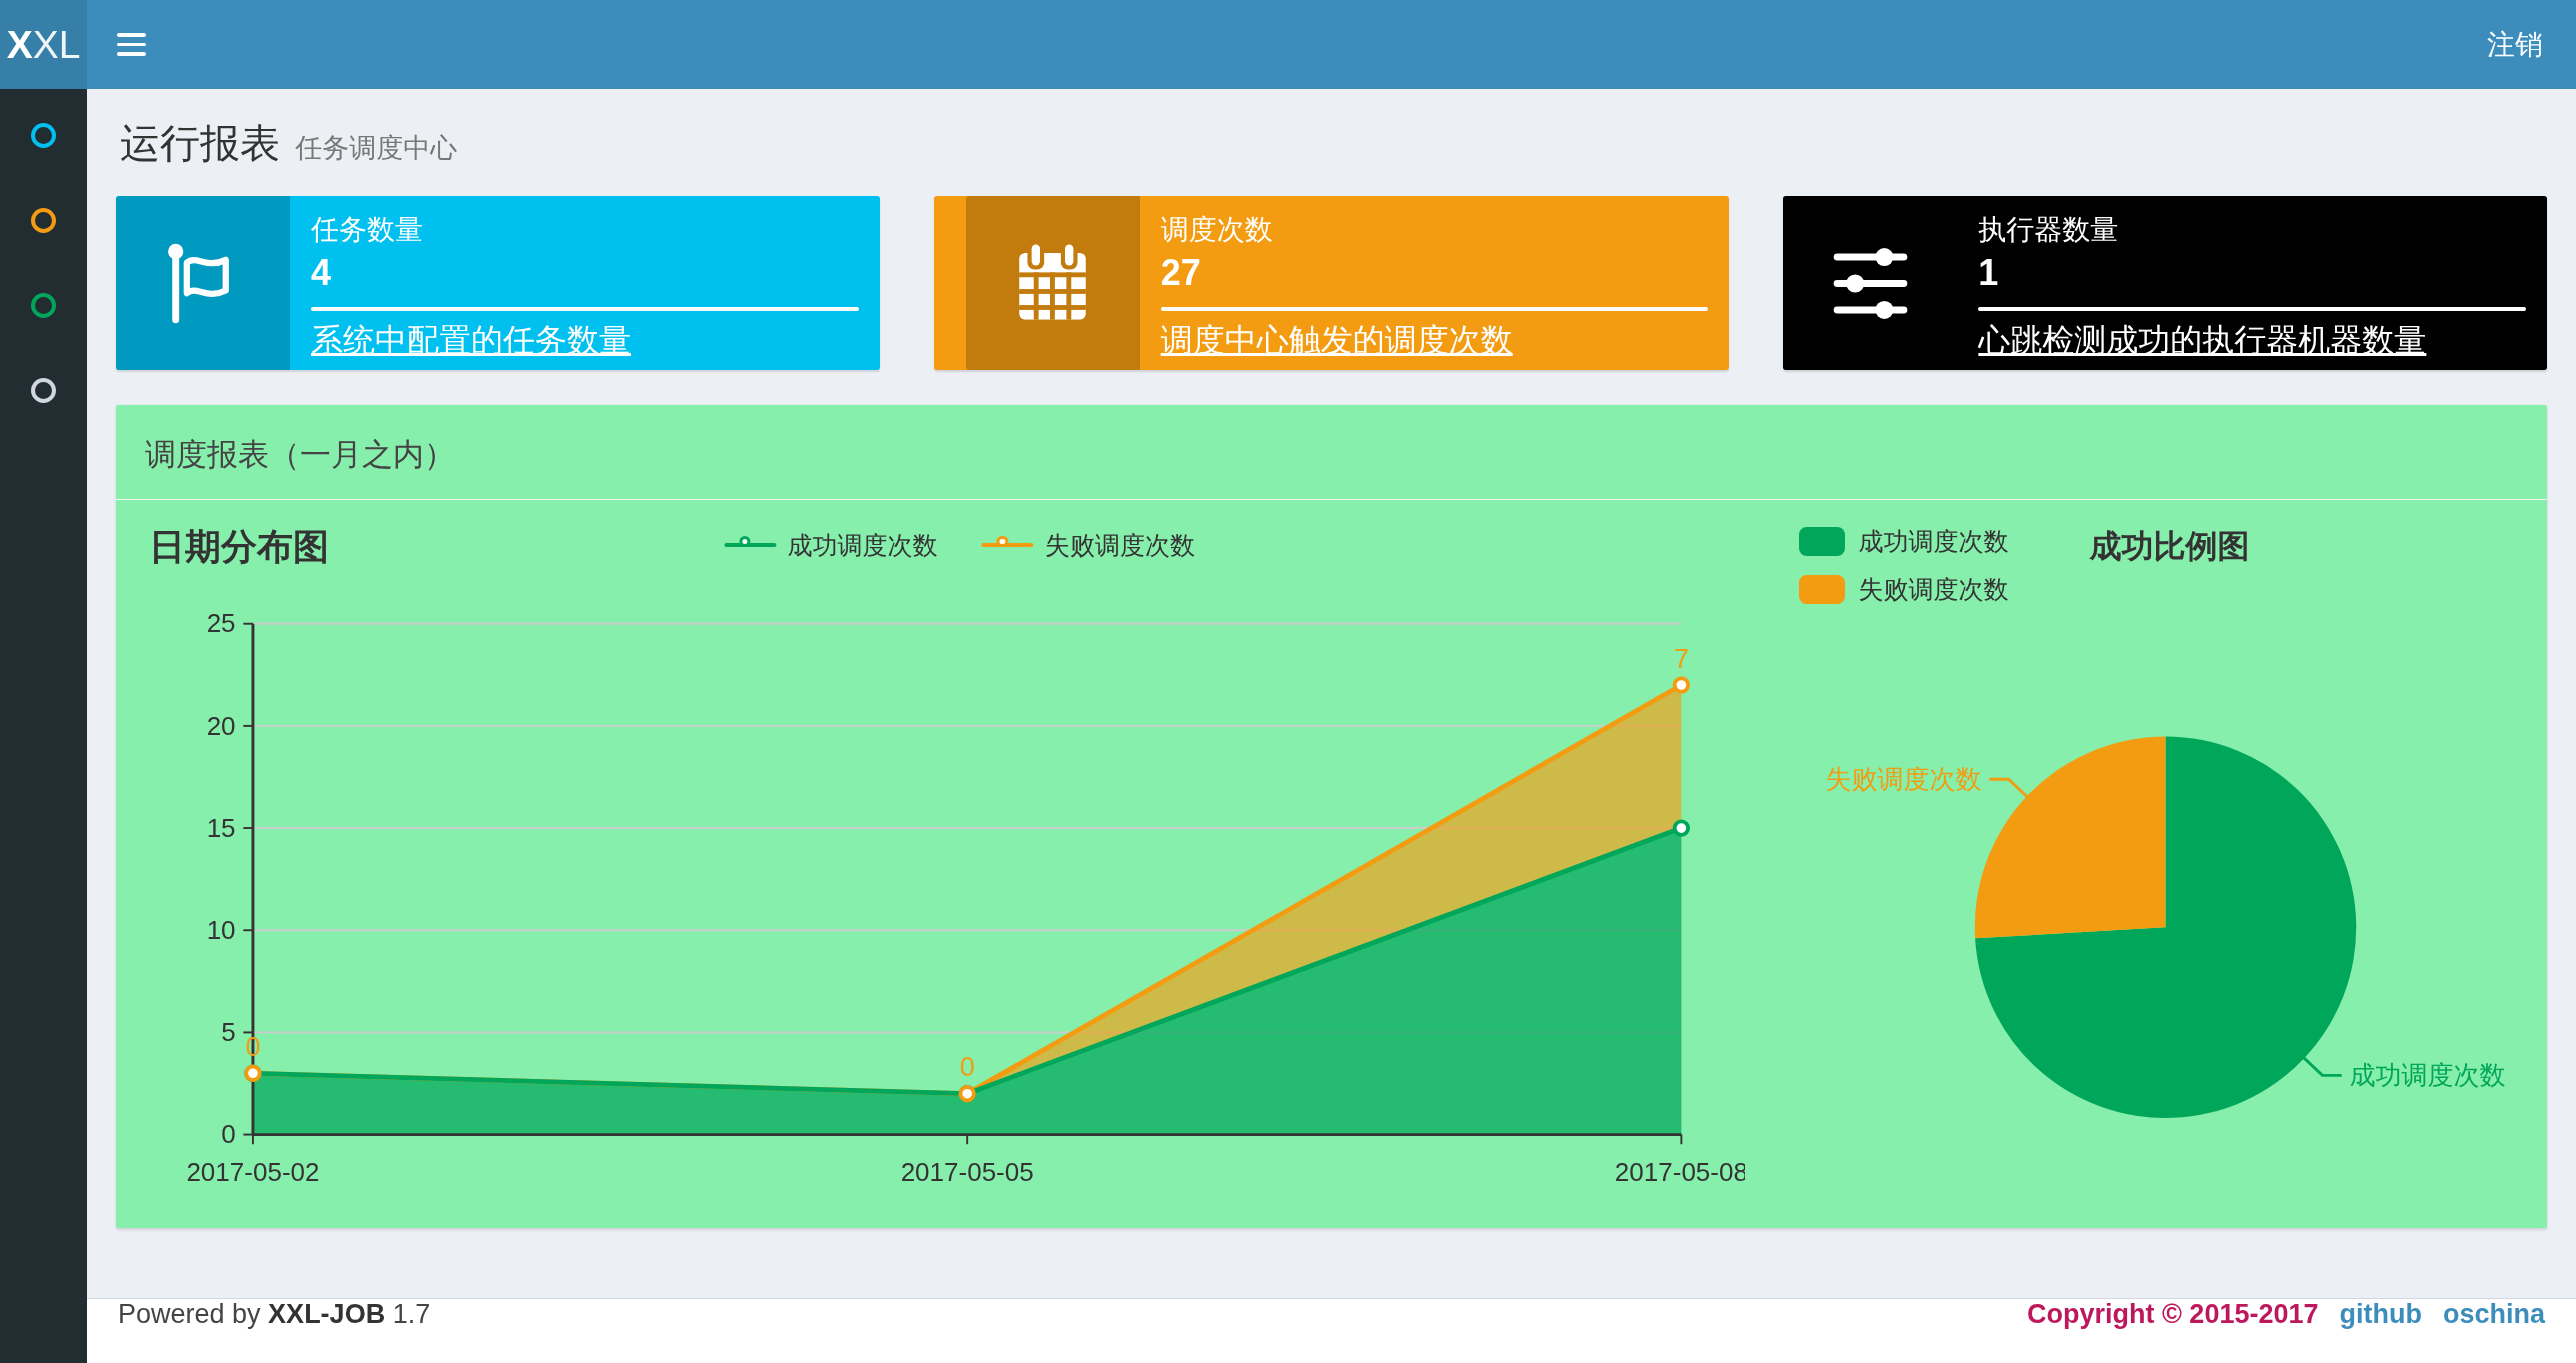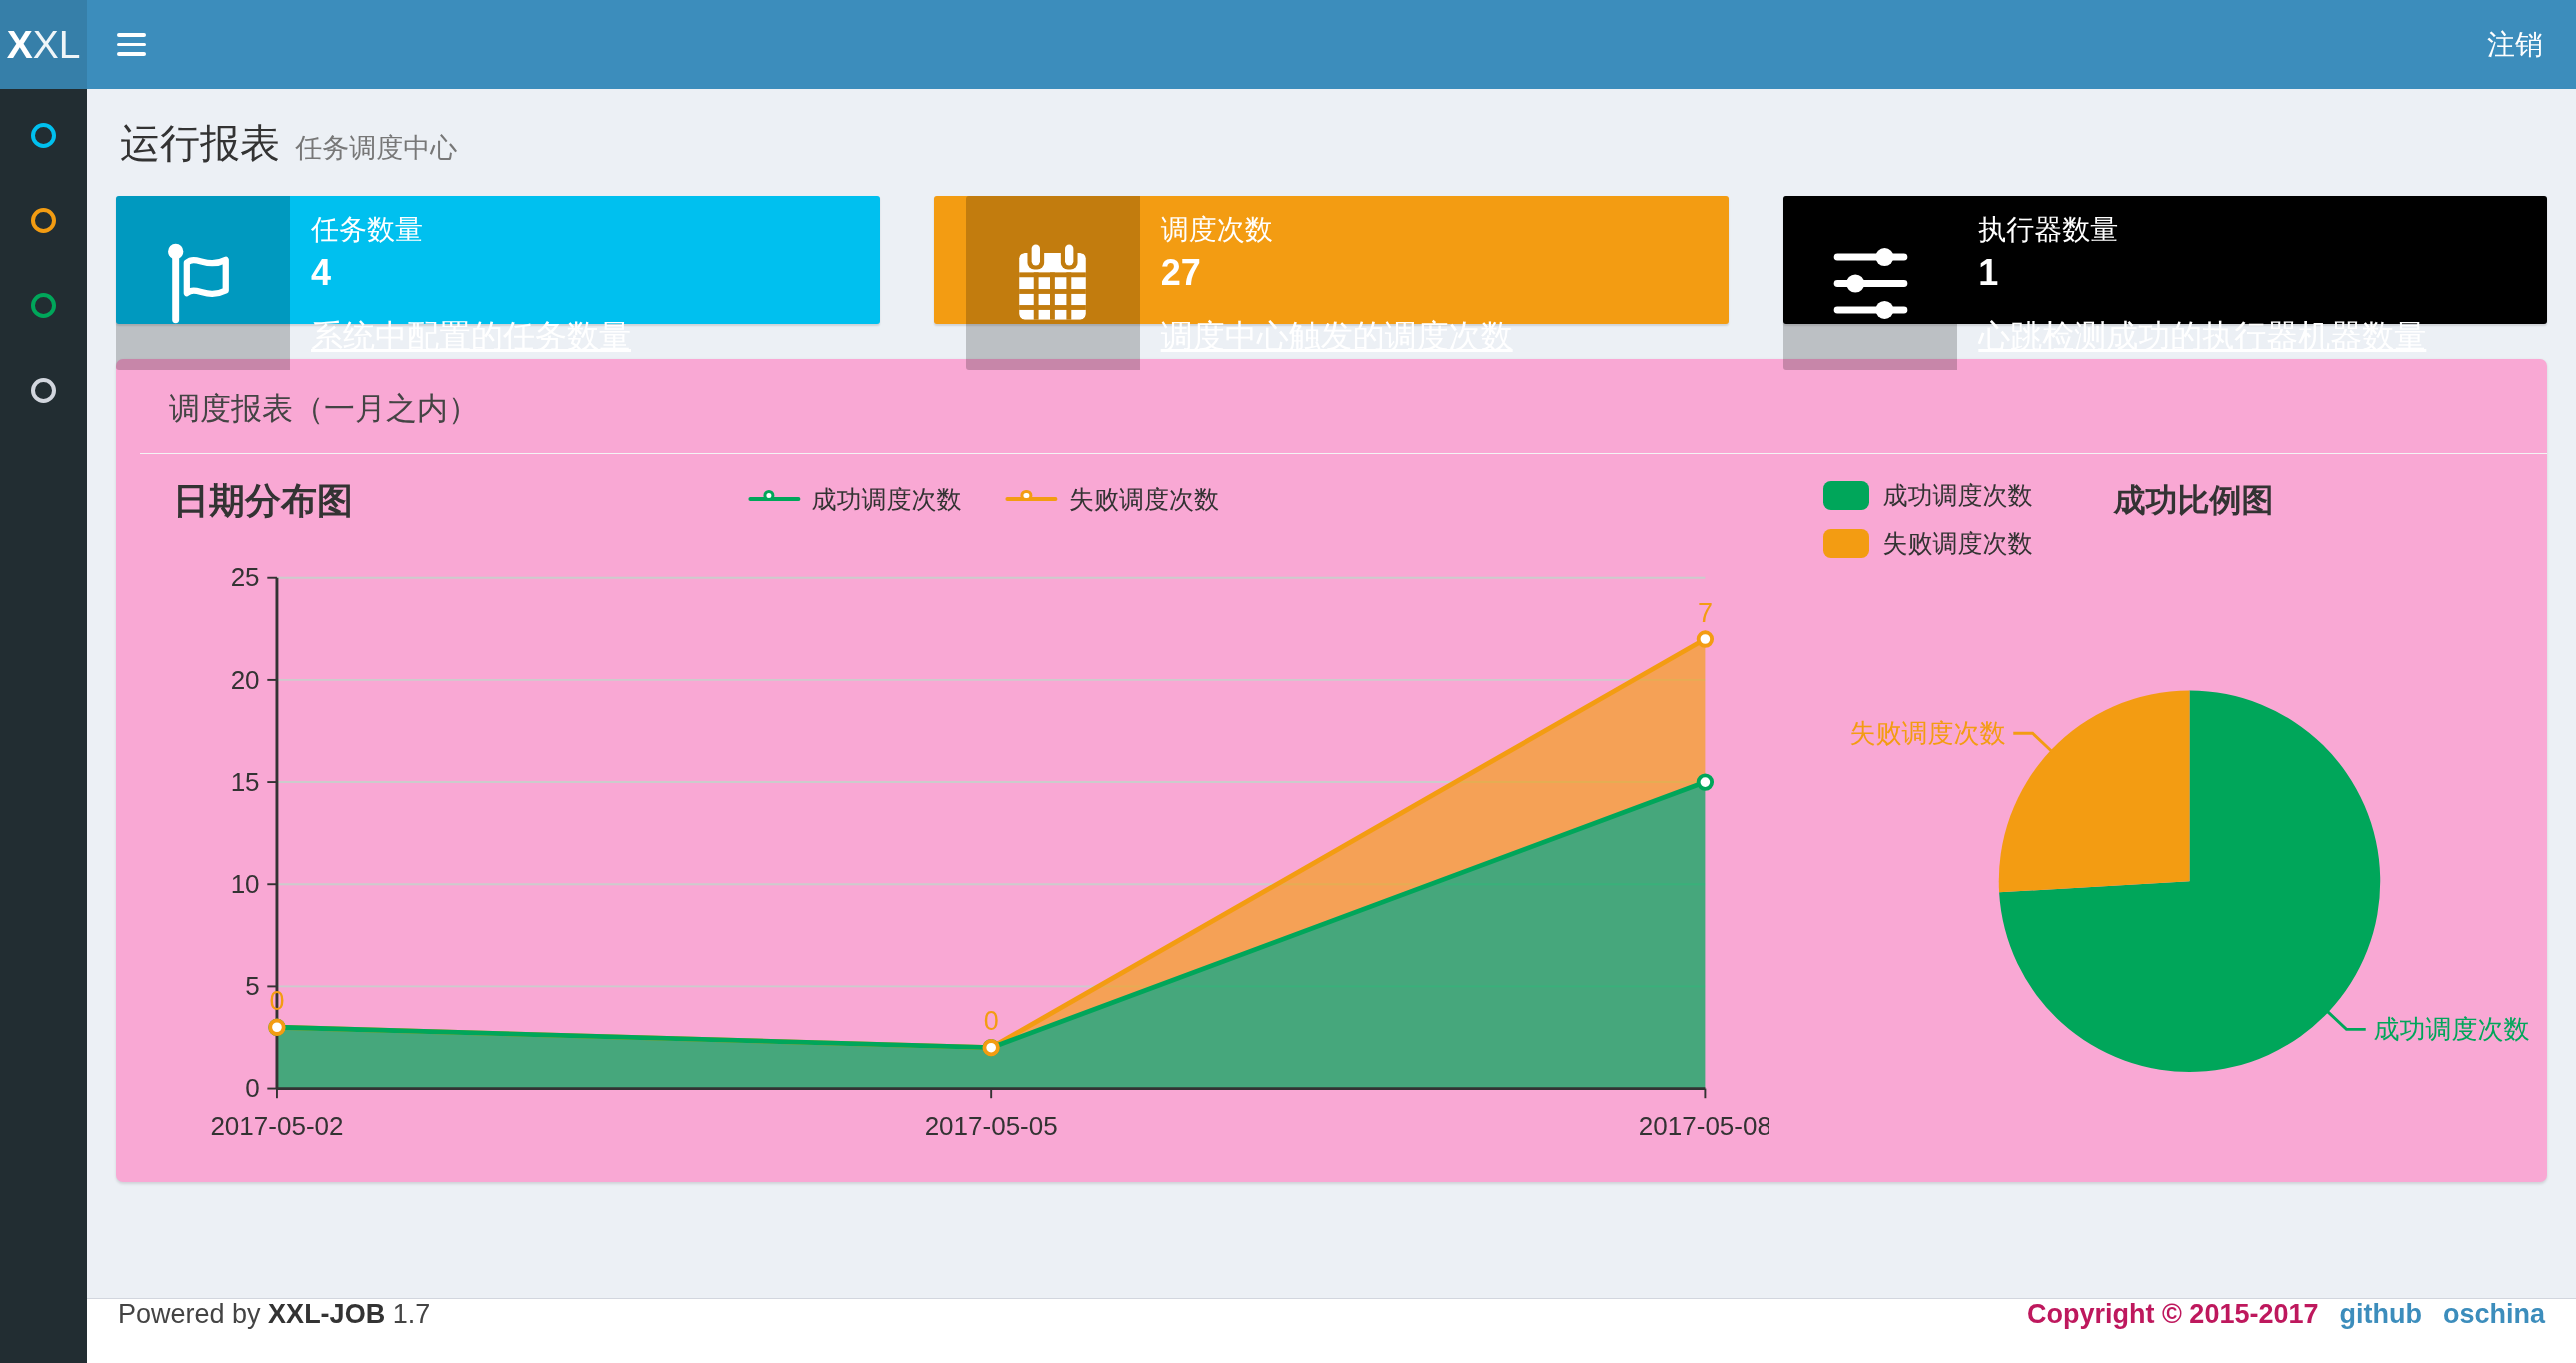--- a/index.html
+++ b/index.html
@@ -23,29 +23,29 @@
   .sidebar { position:absolute; top:89px; left:0; bottom:0; width:87px; background:#222d32; padding-top:3.9px; display:flex; flex-direction:column; }
   .side-item { height:85px; display:flex; align-items:center; justify-content:center; cursor:pointer; }
   .circle-icon { width:25px; height:25px; border-radius:50%; border:4.8px solid #fff; background:transparent; }
   
   .content { position:absolute; left:87px; top:89px; right:0; bottom:65px; padding:0 29px; background:#ecf0f5; }
   .content-header { padding:27px 3.9px 0; }
   .content-header h1 { margin:0; font-size:40px; font-weight:500; color:#333; display:flex; align-items:baseline; }
   .content-header small { font-size:27px; color:#777; font-weight:400; margin-left:15.4px; }
   
   .stat-row { display:flex; gap:54px; margin-top:25px; }
-  .info-box { flex:1; height:128px; display:flex; color:#fff; box-shadow:0 1.9px 1.9px rgba(0,0,0,.12); border-radius:2.9px; }
+  .info-box { flex:1; height:174px; display:flex; color:#fff; box-shadow:0 1.9px 1.9px rgba(0,0,0,.12); border-radius:2.9px; }
   .ibox-icon { width:174px; height:174px; background:rgba(0,0,0,0.2); display:flex; align-items:center; justify-content:center; border-radius:2.9px 0 0 2.9px; flex:none; }
   .ibox-content { flex:1; padding:19px 21px 0 21px; display:flex; flex-direction:column; min-width:0; }
   .ibox-label { font-size:28px; line-height:1.1; }
   .ibox-value { font-size:36px; font-weight:700; margin-top:8.7px; line-height:1.05; }
   .ibox-divider { height:3.9px; background:#fff; margin:14.5px 0 11.6px; border-radius:1.9px; }
   .ibox-desc { font-size:32px; line-height:1.15;text-decoration:underline; }
   
-  .panel { margin-top:35px; background:#f9a8d4; border-radius:7px; box-shadow:0 1.9px 2.9px rgba(0,0,0,.12);padding-left:24px; }
+  .panel { margin-top:35px; background:#86efac; border-radius:2px; box-shadow:0 1.9px 2.9px rgba(0,0,0,.12); }
   .panel-header { padding:29px 29px 23px; border-bottom:1.9px solid #f4f4f4; }
   .panel-header h2 { margin:0; font-size:31px; color:#444; font-weight:500; }
   .panel-body { display:flex; padding:19px 29px 13.5px; }
   .chart-left { width:1629px; flex:none; }
   .chart-head { position:relative; height:64px; }
   .chart-head h3 { position:absolute; left:3.9px; top:3.9px; margin:0; font-size:36px; font-weight:700; color:#333; }
   .line-legend { position:absolute; left:50%; top:9.6px; transform:translateX(-50%); display:flex; gap:44px; align-items:center; }
   .legend-item { display:flex; align-items:center; gap:11.6px; font-size:25px; color:#333; cursor:pointer; white-space:nowrap; }
   .ll-marker { position:relative; width:52px; height:21px; flex:none; }
   .ll-line { position:absolute; left:0; right:0; top:8.7px; height:3.9px; border-radius:1.9px; }

